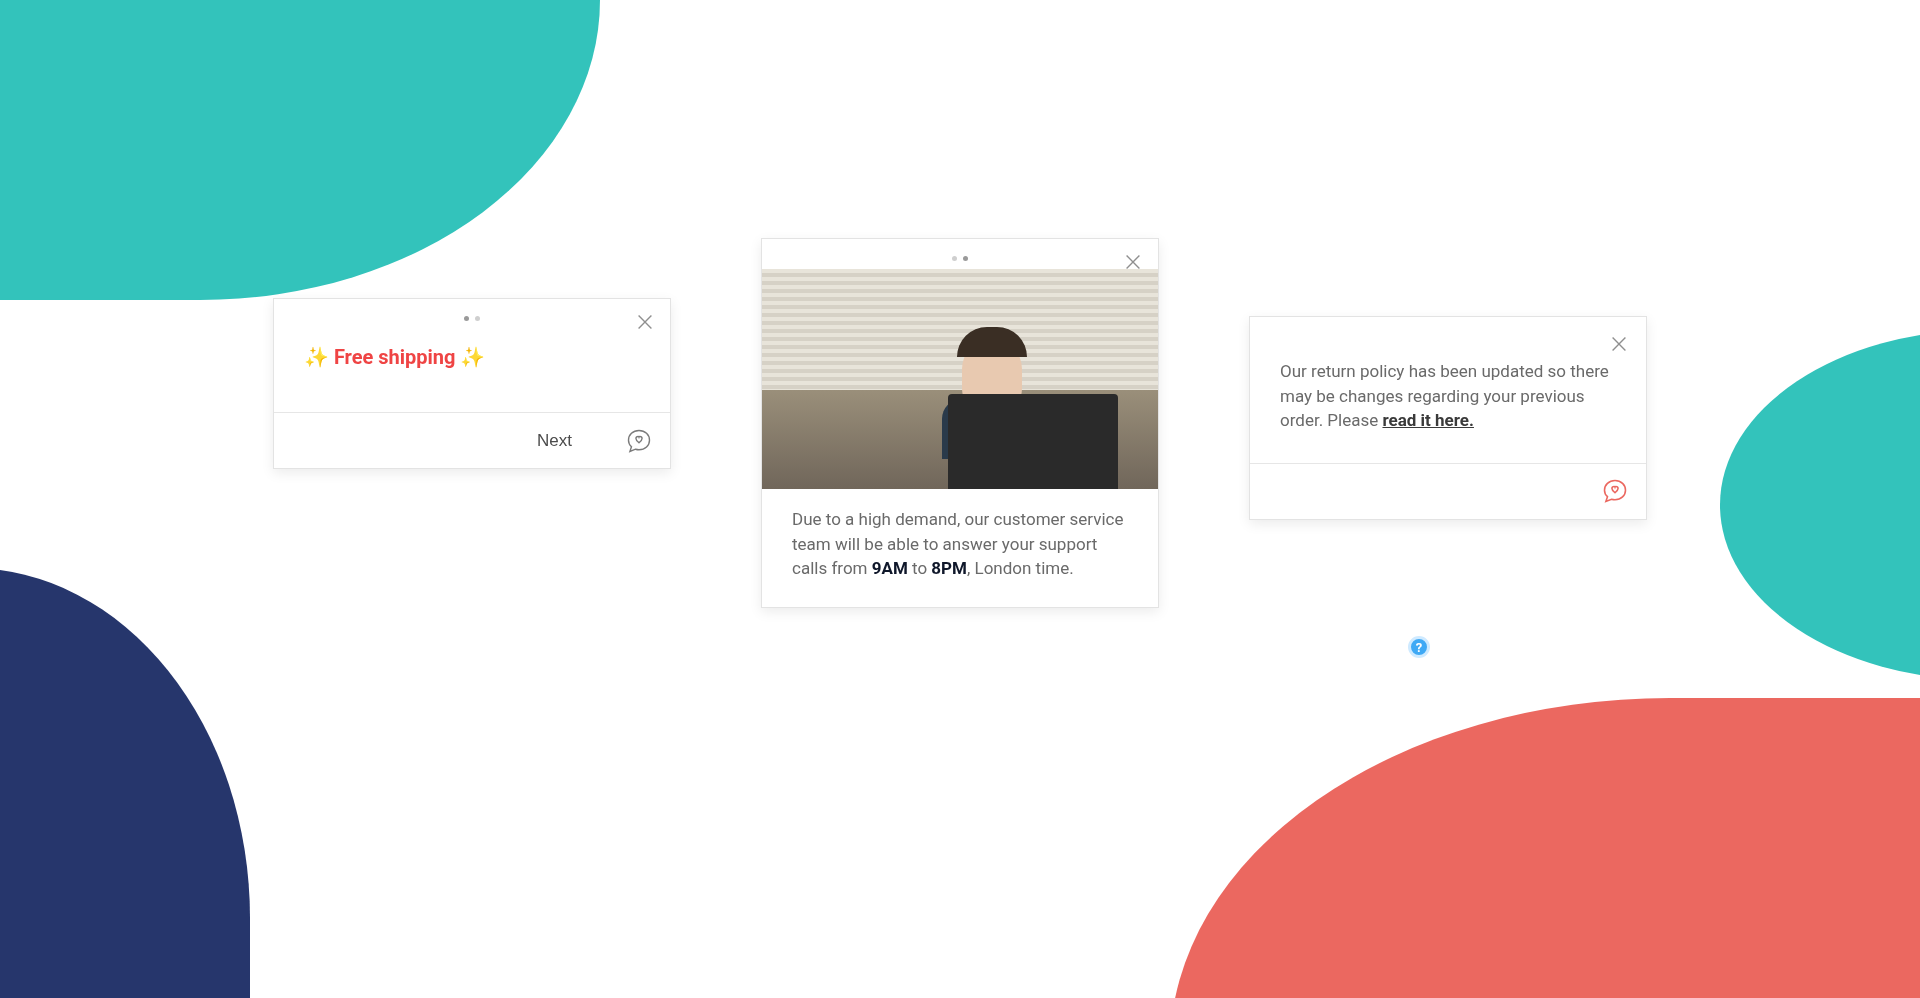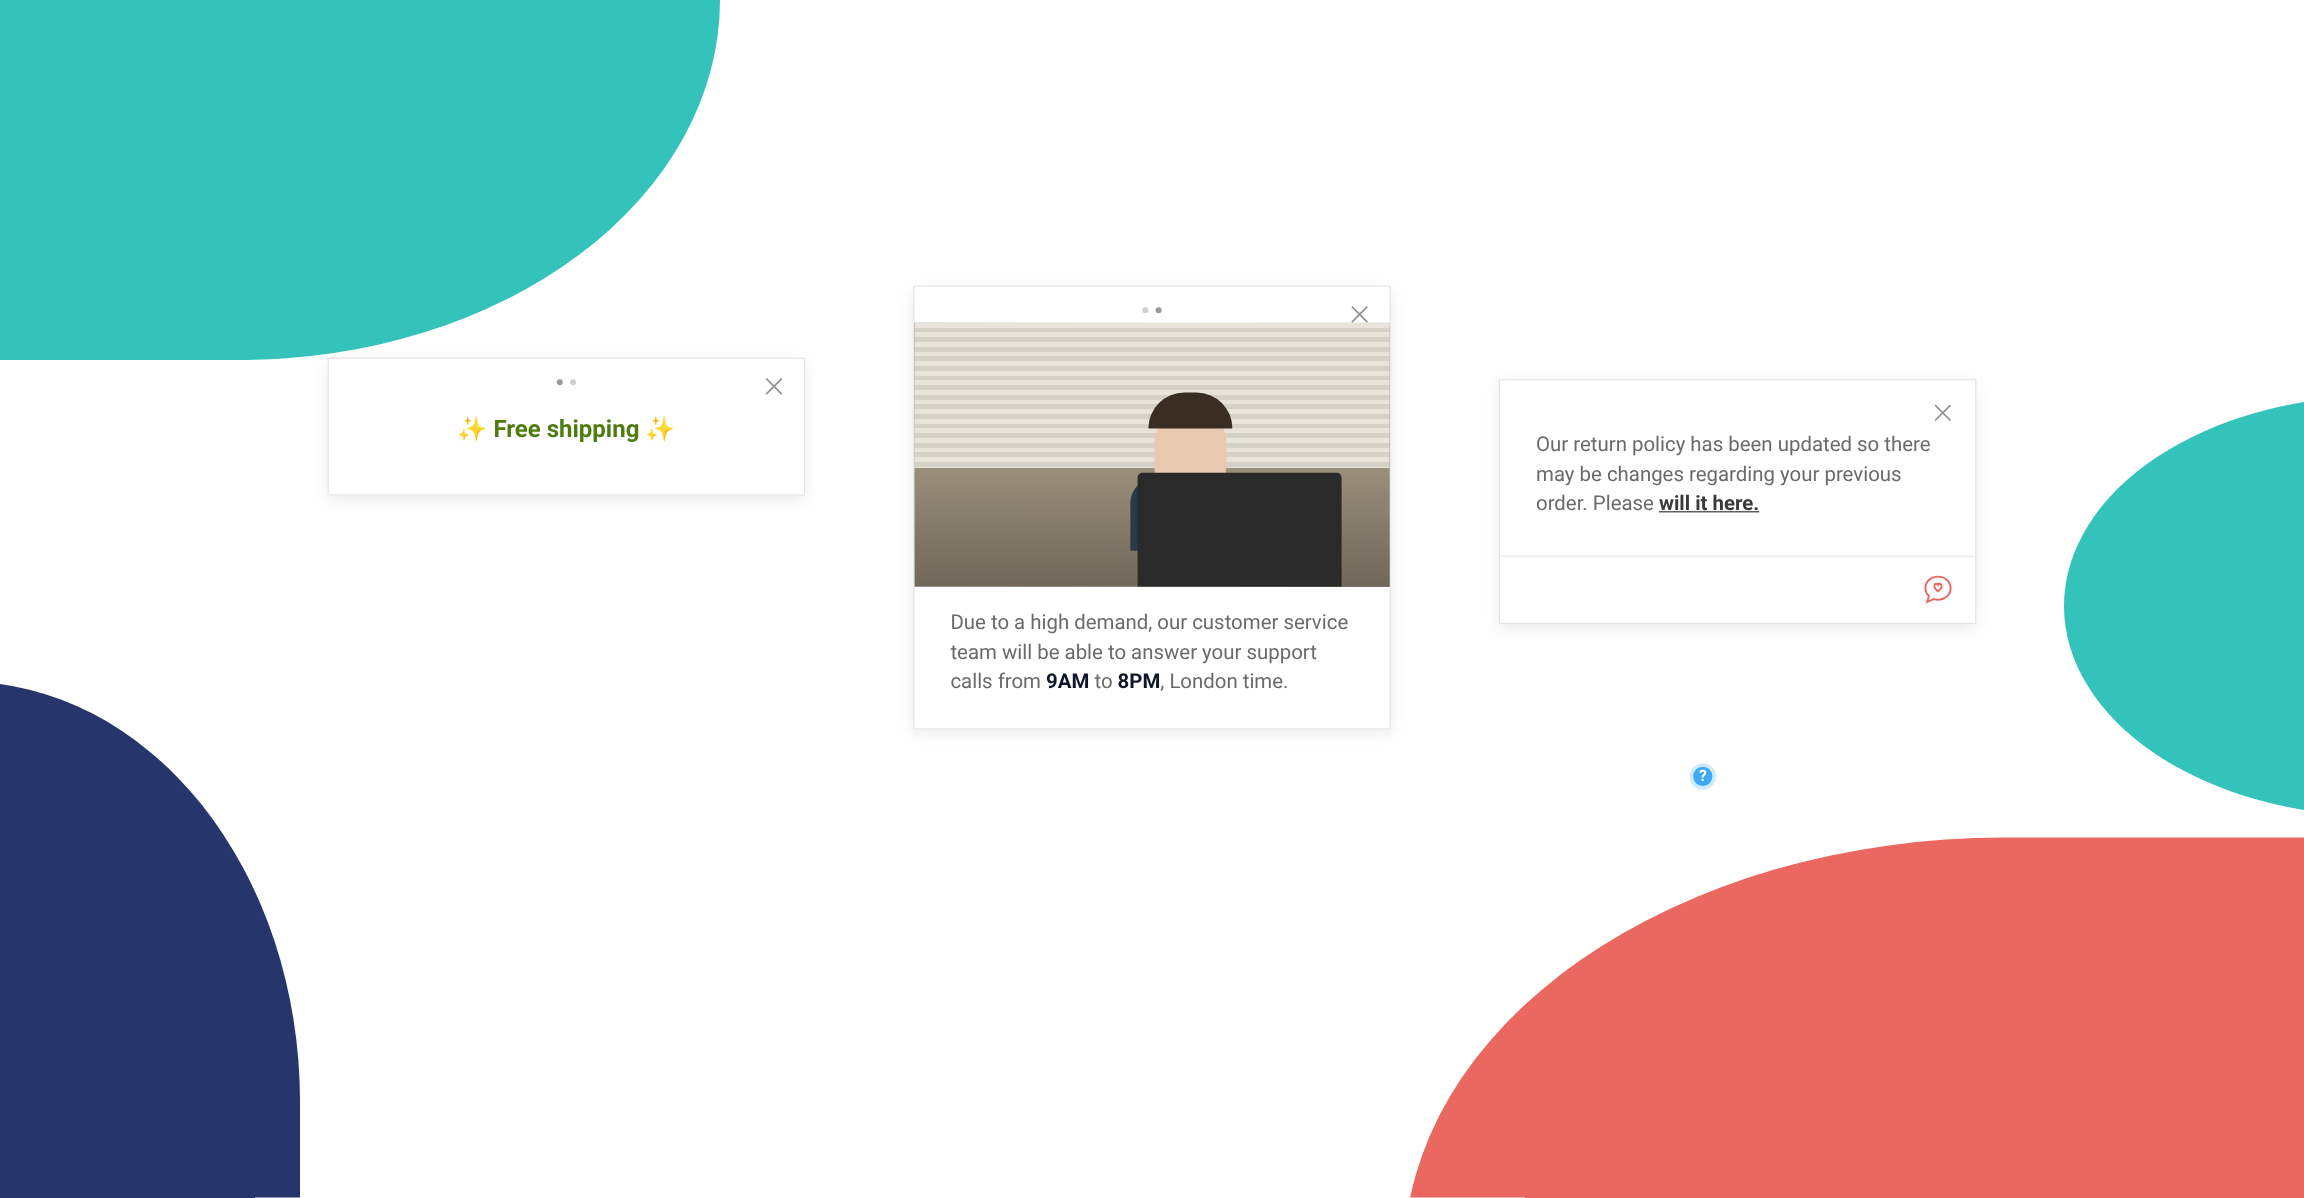--- a/index.html
+++ b/index.html
@@ -104,22 +104,22 @@
     .close-btn svg { width: 22px; height: 22px; stroke: currentColor; }
     .card-body {
       padding: 10px 30px 26px 30px;
       color: #6a6a6a;
       font-size: 17px;
       line-height: 1.45;
     }
     .card-title {
       font-size: 20px;
       font-weight: 700;
-      color: #4d7c0f;
-      text-align: center;
+      color: #ef4444;
+      text-align: left;
       margin-bottom: 14px;
     }
     .card-footer {
       border-top: 1px solid #e6e6e6;
       height: 56px;
       display: flex;
       align-items: center;
       justify-content: flex-end;
       padding: 0 16px;
       gap: 18px;
@@ -247,20 +247,29 @@
         <svg viewBox="0 0 24 24" fill="none" stroke-width="1.5">
             <path d="M5 5 L19 19 M19 5 L5 19"></path>
           </svg>
       </div>
     </div>
     <div class="card-body">
       <div class="card-title">
         <span>✨ </span><span>Free shipping</span><span> ✨</span>
       </div>
     </div>
+    <div class="card-footer">
+      <button class="next-btn">Next</button>
+      <div class="chat-icon gray">
+        <svg viewBox="0 0 32 32" stroke-width="1.6">
+          <path d="M16 4 C9 4 4 9 4 15 C4 18 5.3 20.6 7.4 22.5 L5.6 28 L12 25.4 C13.3 25.8 14.6 26 16 26 C23 26 28 21 28 15 C28 9 23 4 16 4 Z"></path>
+          <path d="M12.5 13.2 C12.5 11.8 13.7 10.8 15 10.8 C15.8 10.8 16 11.4 16 11.4 C16 11.4 16.2 10.8 17 10.8 C18.3 10.8 19.5 11.8 19.5 13.2 C19.5 15.3 16 18 16 18 C16 18 12.5 15.3 12.5 13.2 Z"></path>
+        </svg>
+      </div>
+    </div>
   </div>
 
   <div class="card card2">
     <div class="card-header">
       <div class="dots">
         <div class="dot"></div>
         <div class="dot active"></div>
       </div>
       <div class="close-btn">
         <svg viewBox="0 0 24 24" fill="none" stroke-width="1.5">
@@ -283,21 +292,21 @@
 
   <div class="card card3">
     <div class="card-header">
       <div class="close-btn">
         <svg viewBox="0 0 24 24" fill="none" stroke-width="1.5">
             <path d="M5 5 L19 19 M19 5 L5 19"></path>
           </svg>
       </div>
     </div>
     <div class="card-body">
-      <span>Our return policy has been updated so there may be changes regarding your previous order. Please </span><span class="link-underline">will it here.</span>
+      <span>Our return policy has been updated so there may be changes regarding your previous order. Please </span><span class="link-underline">read it here.</span>
     </div>
     <div class="card-footer">
       <div class="chat-icon red">
         <svg viewBox="0 0 32 32" stroke-width="1.8">
           <path d="M16 4 C9 4 4 9 4 15 C4 18 5.3 20.6 7.4 22.5 L5.6 28 L12 25.4 C13.3 25.8 14.6 26 16 26 C23 26 28 21 28 15 C28 9 23 4 16 4 Z"></path>
           <path d="M12.5 13.2 C12.5 11.8 13.7 10.8 15 10.8 C15.8 10.8 16 11.4 16 11.4 C16 11.4 16.2 10.8 17 10.8 C18.3 10.8 19.5 11.8 19.5 13.2 C19.5 15.3 16 18 16 18 C16 18 12.5 15.3 12.5 13.2 Z"></path>
         </svg>
       </div>
     </div>
   </div>

